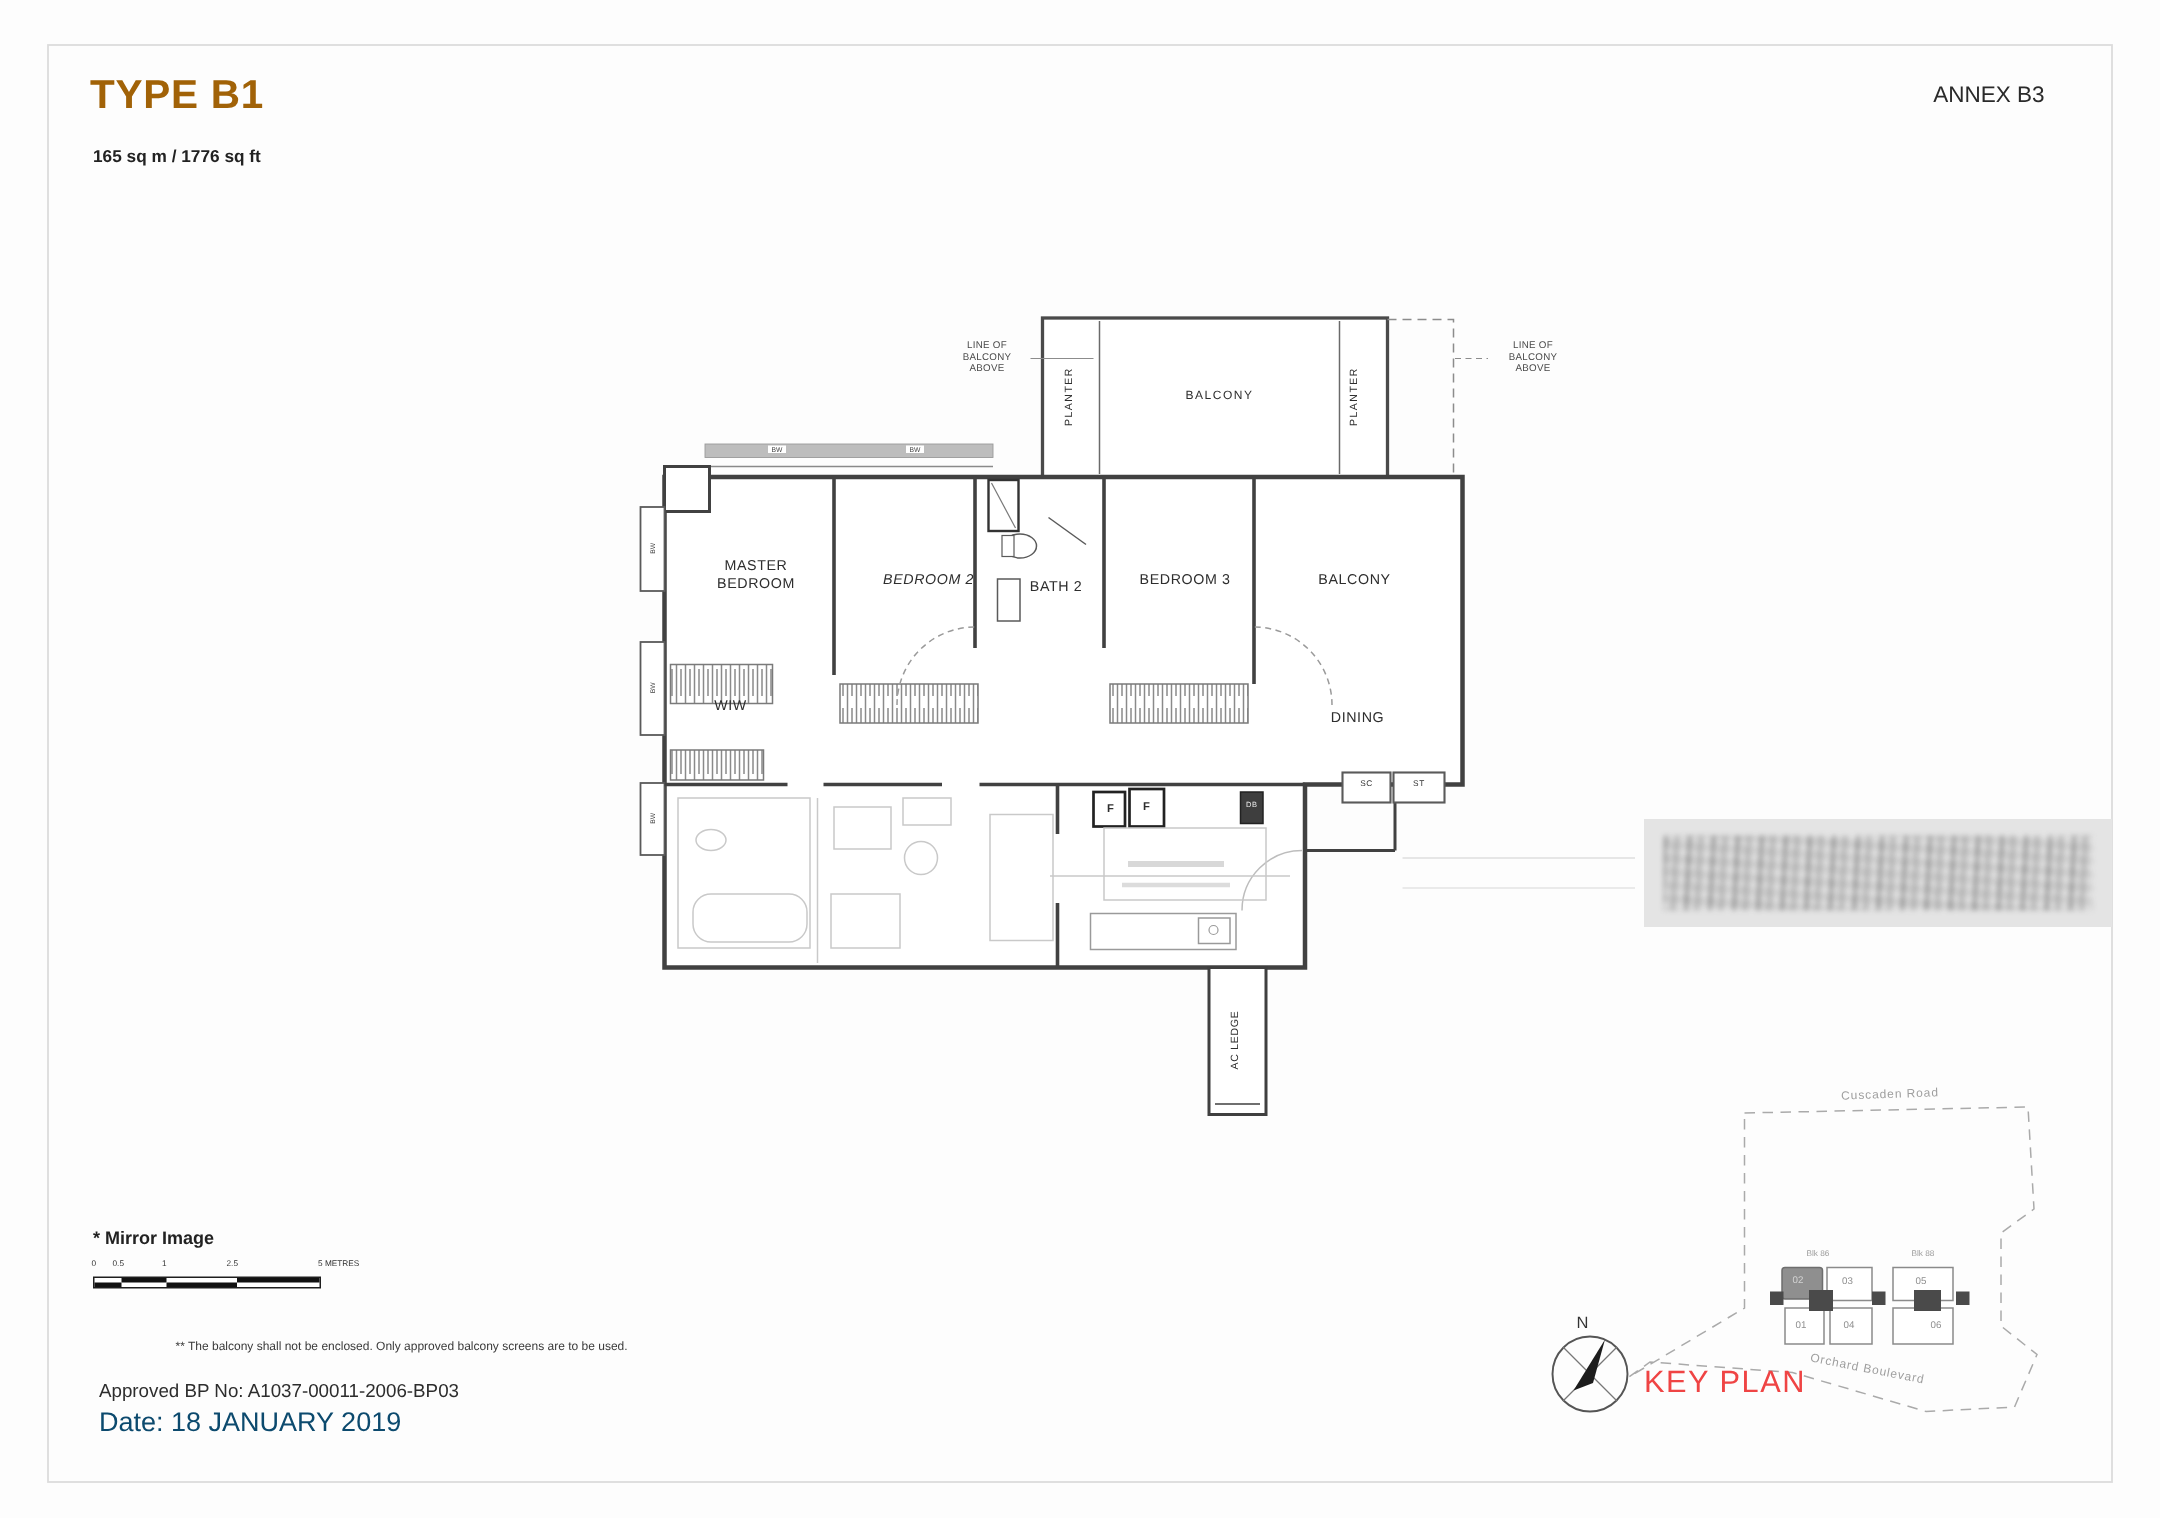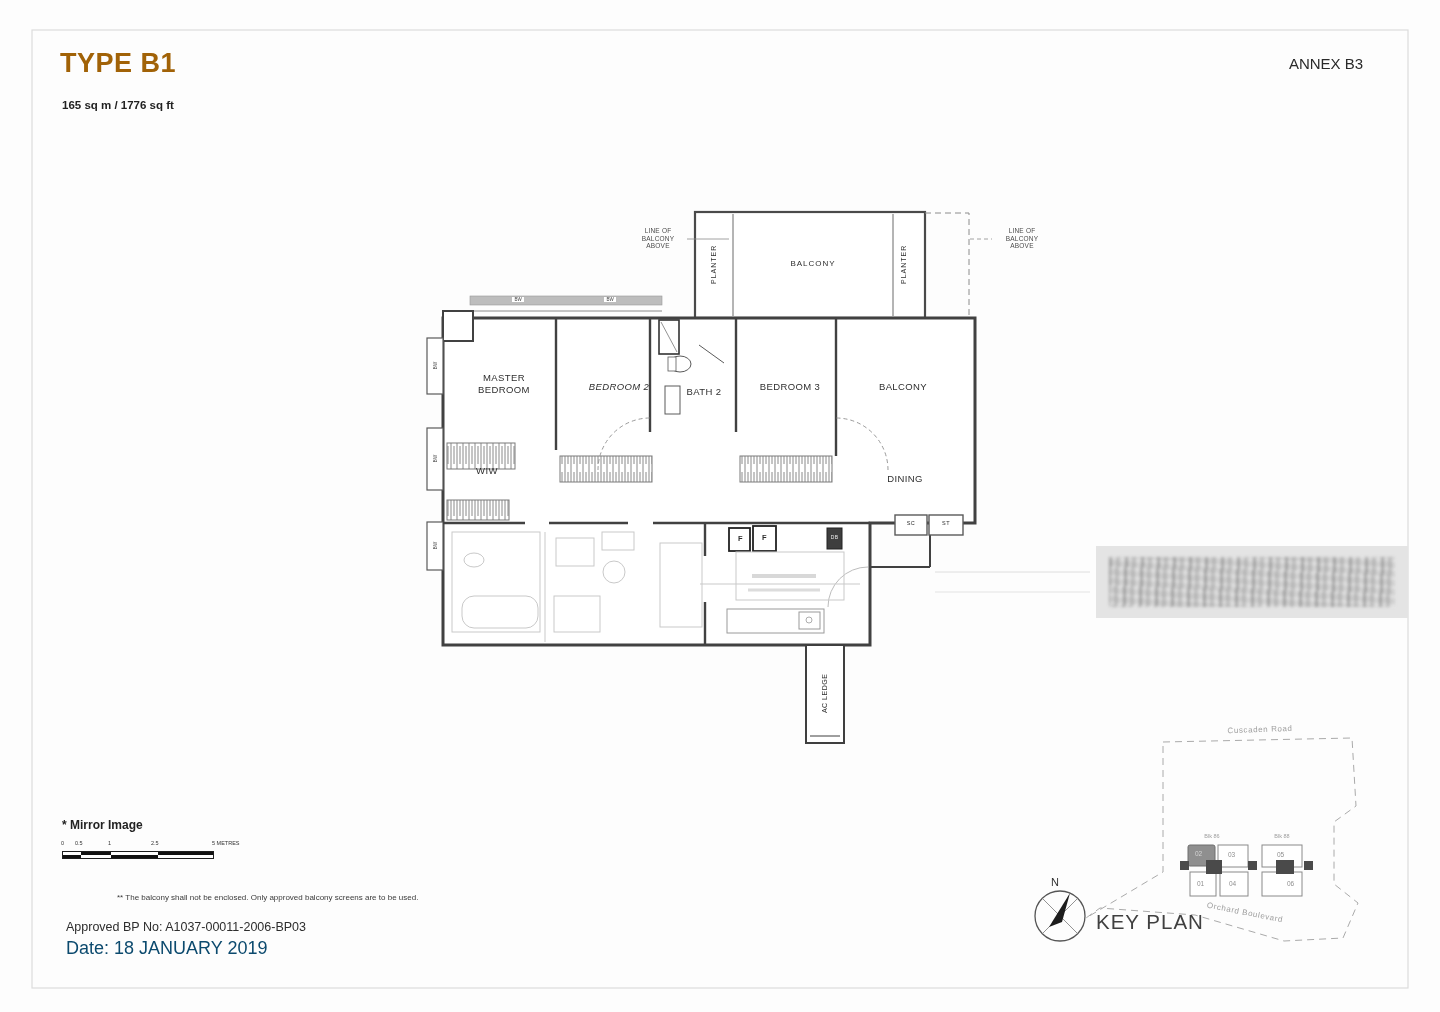--- a/index.html
+++ b/index.html
@@ -26,21 +26,21 @@
   .wm span{color:rgba(255,255,255,.95);font-size:21px;letter-spacing:.4px;white-space:nowrap;}
   .sbar{position:absolute;left:62px;top:851px;width:150px;height:6px;border:1px solid #1e1e1e;background:#fff;}
   .sb{position:absolute;background:#111;}
   .stick{position:absolute;font-size:5.5px;color:#333;top:840px;}
   .stamp{position:absolute;left:1096px;top:546px;width:312px;height:72px;background:#e4e4e4;
          display:flex;align-items:center;justify-content:center;}
   .stamp-inner{width:286px;height:50px;filter:blur(1.6px);opacity:.85;
     background:
       repeating-linear-gradient(93deg, rgba(110,110,110,.55) 0 3px, rgba(205,205,205,.35) 3px 7px, rgba(150,150,150,.5) 7px 11px, rgba(220,220,220,.35) 11px 16px),
       repeating-linear-gradient(4deg, rgba(165,165,165,.45) 0 2px, rgba(225,225,225,.4) 2px 5px, rgba(140,140,140,.35) 5px 9px);}
-  .kp-title{position:absolute;left:1096px;top:910px;font-size:20.5px;letter-spacing:1px;color:#404040;}
+  .kp-title{position:absolute;left:1096px;top:910px;font-size:20.5px;letter-spacing:1px;color:#ef4444;}
   .kp-road{position:absolute;font-size:8px;color:#9e9e9e;letter-spacing:.6px;text-align:center;}
   .kp-blk{position:absolute;font-size:5.5px;color:#9e9e9e;text-align:center;width:40px;}
   .kp-unit{position:absolute;font-size:6.5px;color:#8f8f8f;}
   .kp-n{position:absolute;left:1047px;top:876px;width:16px;text-align:center;font-size:11px;color:#333;}
   svg{position:absolute;left:0;top:0;}
 </style>
 </head>
 <body>
 
 <div class="page">

